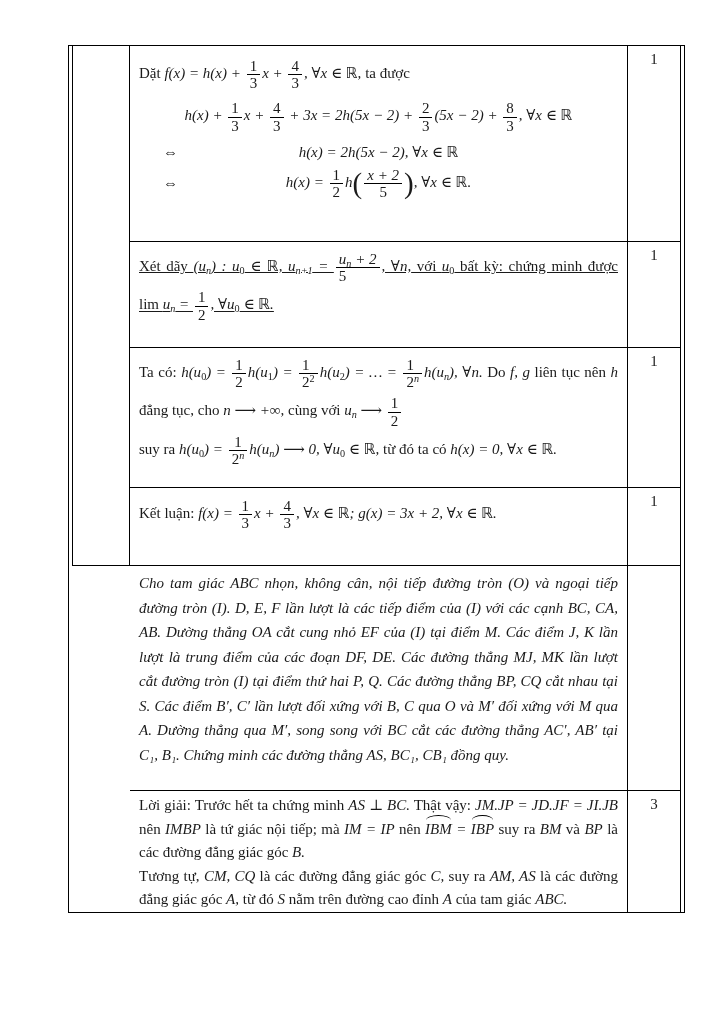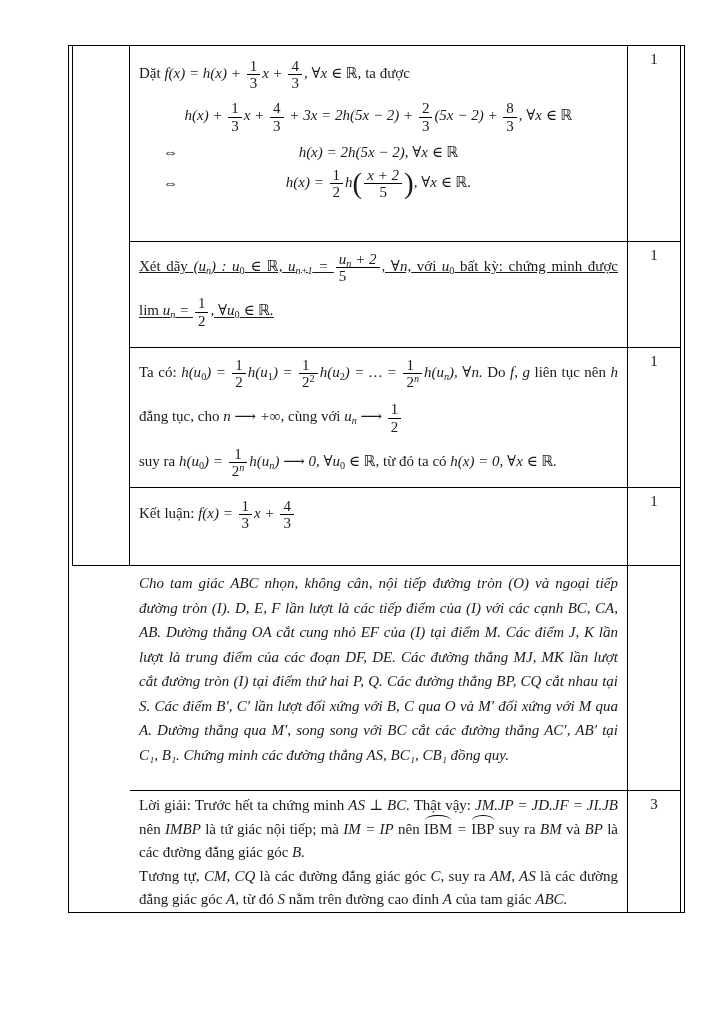--- a/index.html
+++ b/index.html
@@ -31,26 +31,26 @@
   .fr .d{display:block;padding:0 3px;}
   sub,sup{font-size:0.68em;line-height:0;}
   sub{vertical-align:-0.3em;}
   sup{vertical-align:0.5em;}
   .eq{position:relative;text-align:center;}
   .eq1{margin-top:9px;}
   .eq2{margin-top:9px;}
   .eq3{margin-top:6px;}
   .iff{position:absolute;left:24px;top:50%;transform:translateY(-50%);}
   .bigp{display:inline-block;font-size:29px;line-height:0.9;vertical-align:middle;font-weight:400;}
-  .wh{position:relative;display:inline-block;}
+  .wh{position:relative;display:inline-block;font-style:italic;}
   .wh::before{content:"";position:absolute;top:-3px;left:1px;right:1px;height:5px;
               border-top:1.3px solid #000;border-radius:100% 100% 0 0/170% 170% 0 0;}
   .par{text-align:justify;}
   .justall{text-align:justify;text-align-last:justify;}
-  .mline{margin-top:11px;}
+  .mline{margin-top:5px;}
 </style>
 </head>
 <body>
 
 <div class="page">
   <div class="tbl">
 
     <div class="cell numcol np2"></div>
 
     <div class="cell ccol r1c bb">
@@ -65,21 +65,21 @@
       <div class="mline"><span class="t">lim </span><span class="m">u</span><sub class="m">n</sub><span class="m"> = </span><span class="fr"><span class="n">1</span><span class="d">2</span></span><span class="m">, ∀u</span><sub>0</sub><span class="m"> ∈ ℝ.</span></div>
     </div>
 
     <div class="cell ccol r3c bb">
       <div class="justall"><span class="t">Ta có: </span><span class="m">h(u</span><sub>0</sub><span class="m">) = </span><span class="fr"><span class="n">1</span><span class="d">2</span></span><span class="m">h(u</span><sub>1</sub><span class="m">) = </span><span class="fr"><span class="n">1</span><span class="d"><span>2</span><sup>2</sup></span></span><span class="m">h(u</span><sub>2</sub><span class="m">) = … = </span><span class="fr"><span class="n">1</span><span class="d"><span>2</span><sup class="m">n</sup></span></span><span class="m">h(u</span><sub class="m">n</sub><span class="m">), ∀n.</span><span class="t"> Do </span><span class="m">f, g</span><span class="t"> liên tục nên </span><span class="m">h</span></div>
       <div class="mline"><span class="t">đẳng tục, cho </span><span class="m">n ⟶ +∞,</span><span class="t"> cùng với </span><span class="m">u</span><sub class="m">n</sub><span class="m"> ⟶ </span><span class="fr"><span class="n">1</span><span class="d">2</span></span></div>
       <div class="mline"><span class="t">suy ra </span><span class="m">h(u</span><sub>0</sub><span class="m">) = </span><span class="fr"><span class="n">1</span><span class="d"><span>2</span><sup class="m">n</sup></span></span><span class="m">h(u</span><sub class="m">n</sub><span class="m">) ⟶ 0, ∀u</span><sub>0</sub><span class="m"> ∈ ℝ,</span><span class="t"> từ đó ta có </span><span class="m">h(x) = 0, ∀x ∈ ℝ.</span></div>
     </div>
 
     <div class="cell ccol r4c bb">
-      <div><span class="t">Kết luận: </span><span class="m">f(x) = </span><span class="fr"><span class="n">1</span><span class="d">3</span></span><span class="m">x + </span><span class="fr"><span class="n">4</span><span class="d">3</span></span></div>
+      <div><span class="t">Kết luận: </span><span class="m">f(x) = </span><span class="fr"><span class="n">1</span><span class="d">3</span></span><span class="m">x + </span><span class="fr"><span class="n">4</span><span class="d">3</span></span><span class="m">, ∀x ∈ ℝ; g(x) = 3x + 2, ∀x ∈ ℝ.</span></div>
     </div>
 
     <div class="cell ccol r5c bb">
       <div>Cho tam giác ABC nhọn, không cân, nội tiếp đường tròn (O) và ngoại tiếp đường tròn (I). D, E, F lần lượt là các tiếp điểm của (I) với các cạnh BC, CA, AB. Dường thẳng OA cắt cung nhỏ EF của (I) tại điểm M. Các điểm J, K lần lượt là trung điểm của các đoạn DF, DE. Các đường thẳng MJ, MK lần lượt cắt đường tròn (I) tại điểm thứ hai P, Q. Các đường thẳng BP, CQ cắt nhau tại S. Các điểm B′, C′ lần lượt đối xứng với B, C qua O và M′ đối xứng với M qua A. Dường thẳng qua M′, song song với BC cắt các đường thẳng AC′, AB′ tại C₁, B₁. Chứng minh các đường thẳng AS, BC₁, CB₁ đồng quy.</div>
     </div>
 
     <div class="cell ccol r6c">
       <div class="par"><span class="b">Lời giải:</span><span class="t"> Trước hết ta chứng minh </span><span class="m">AS ⊥ BC.</span><span class="t"> Thật vậy: </span><span class="m">JM.JP = JD.JF = JI.JB</span><span class="t"> nên </span><span class="m">IMBP</span><span class="t"> là tứ giác nội tiếp; mà </span><span class="m">IM = IP</span><span class="t"> nên </span><span class="wh">IBM</span><span class="m"> = </span><span class="wh">IBP</span><span class="t"> suy ra </span><span class="m">BM</span><span class="t"> và </span><span class="m">BP</span><span class="t"> là các đường đẳng giác góc </span><span class="m">B.</span></div>
       <div class="par"><span class="t">Tương tự, </span><span class="m">CM, CQ</span><span class="t"> là các đường đẳng giác góc </span><span class="m">C,</span><span class="t"> suy ra </span><span class="m">AM, AS</span><span class="t"> là các đường đẳng giác góc </span><span class="m">A,</span><span class="t"> từ đó </span><span class="m">S</span><span class="t"> nằm trên đường cao đỉnh </span><span class="m">A</span><span class="t"> của tam giác </span><span class="m">ABC.</span></div>
     </div>

